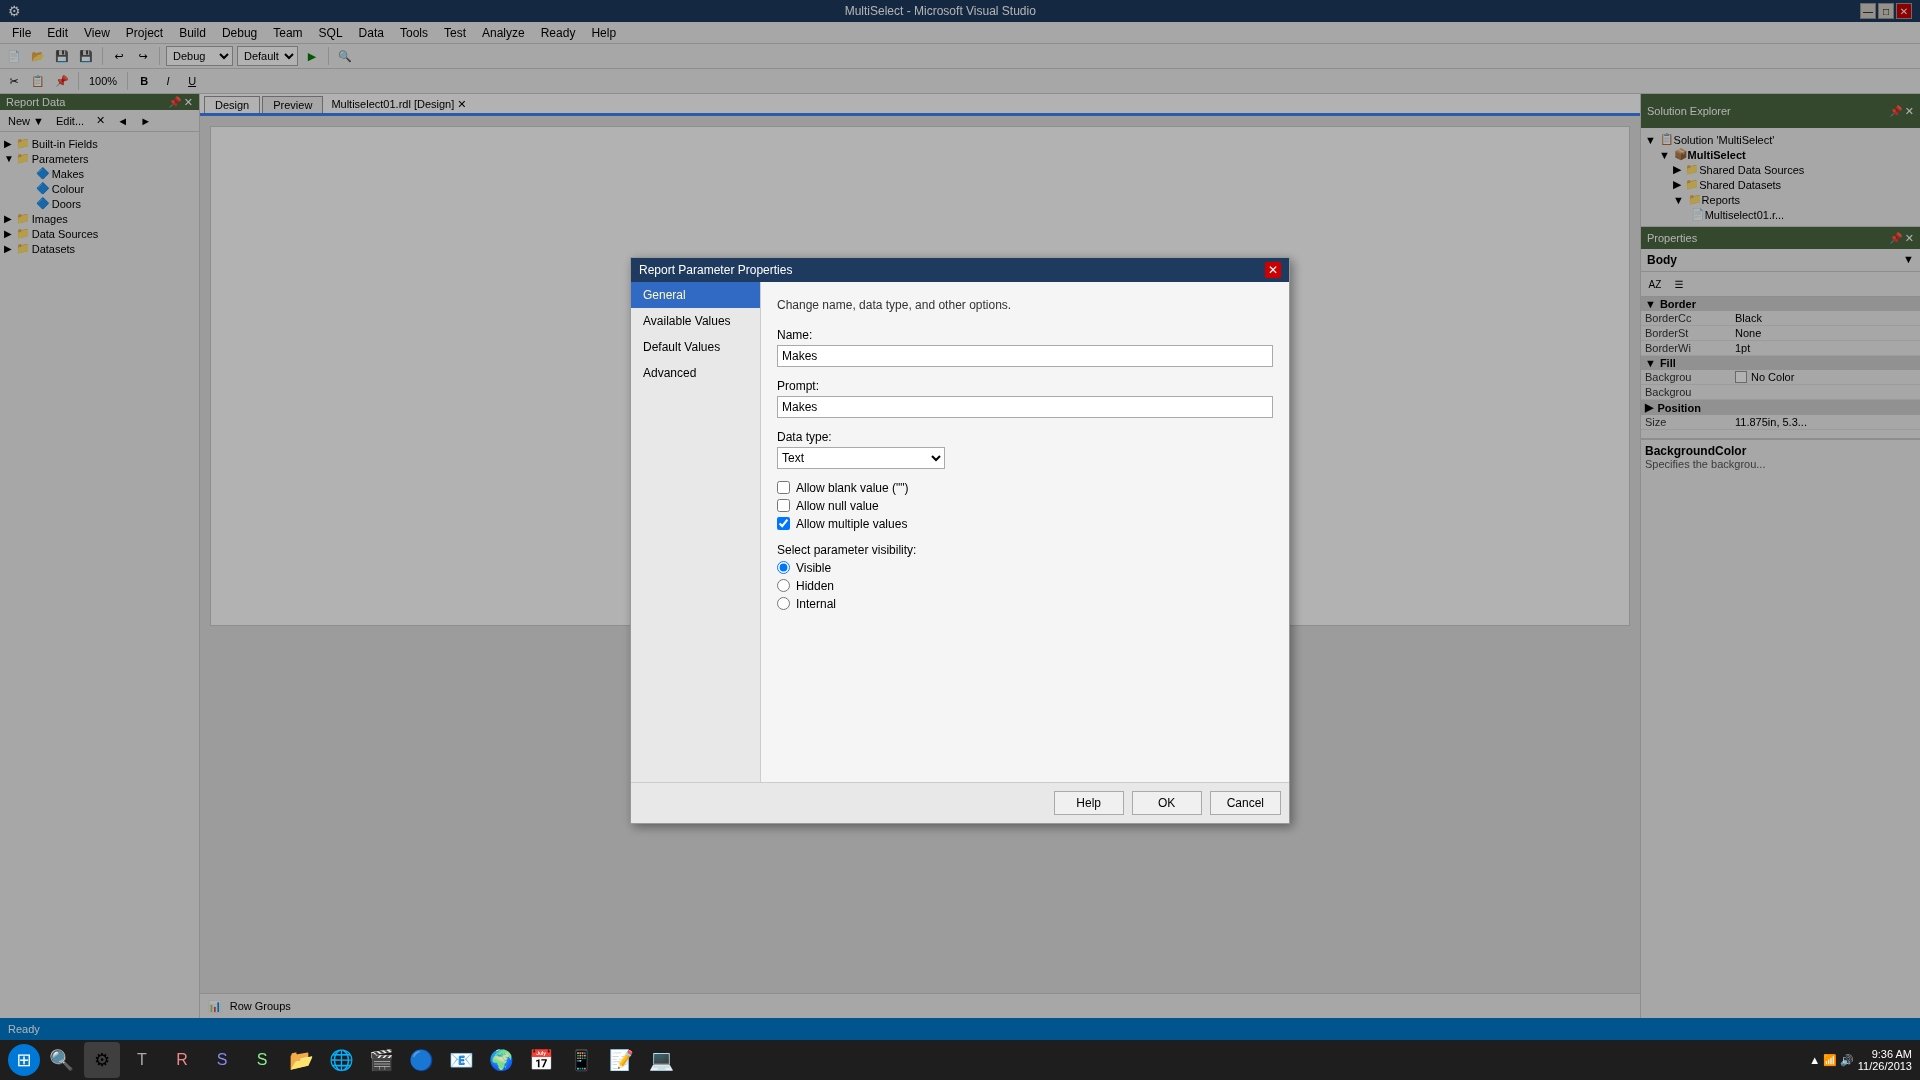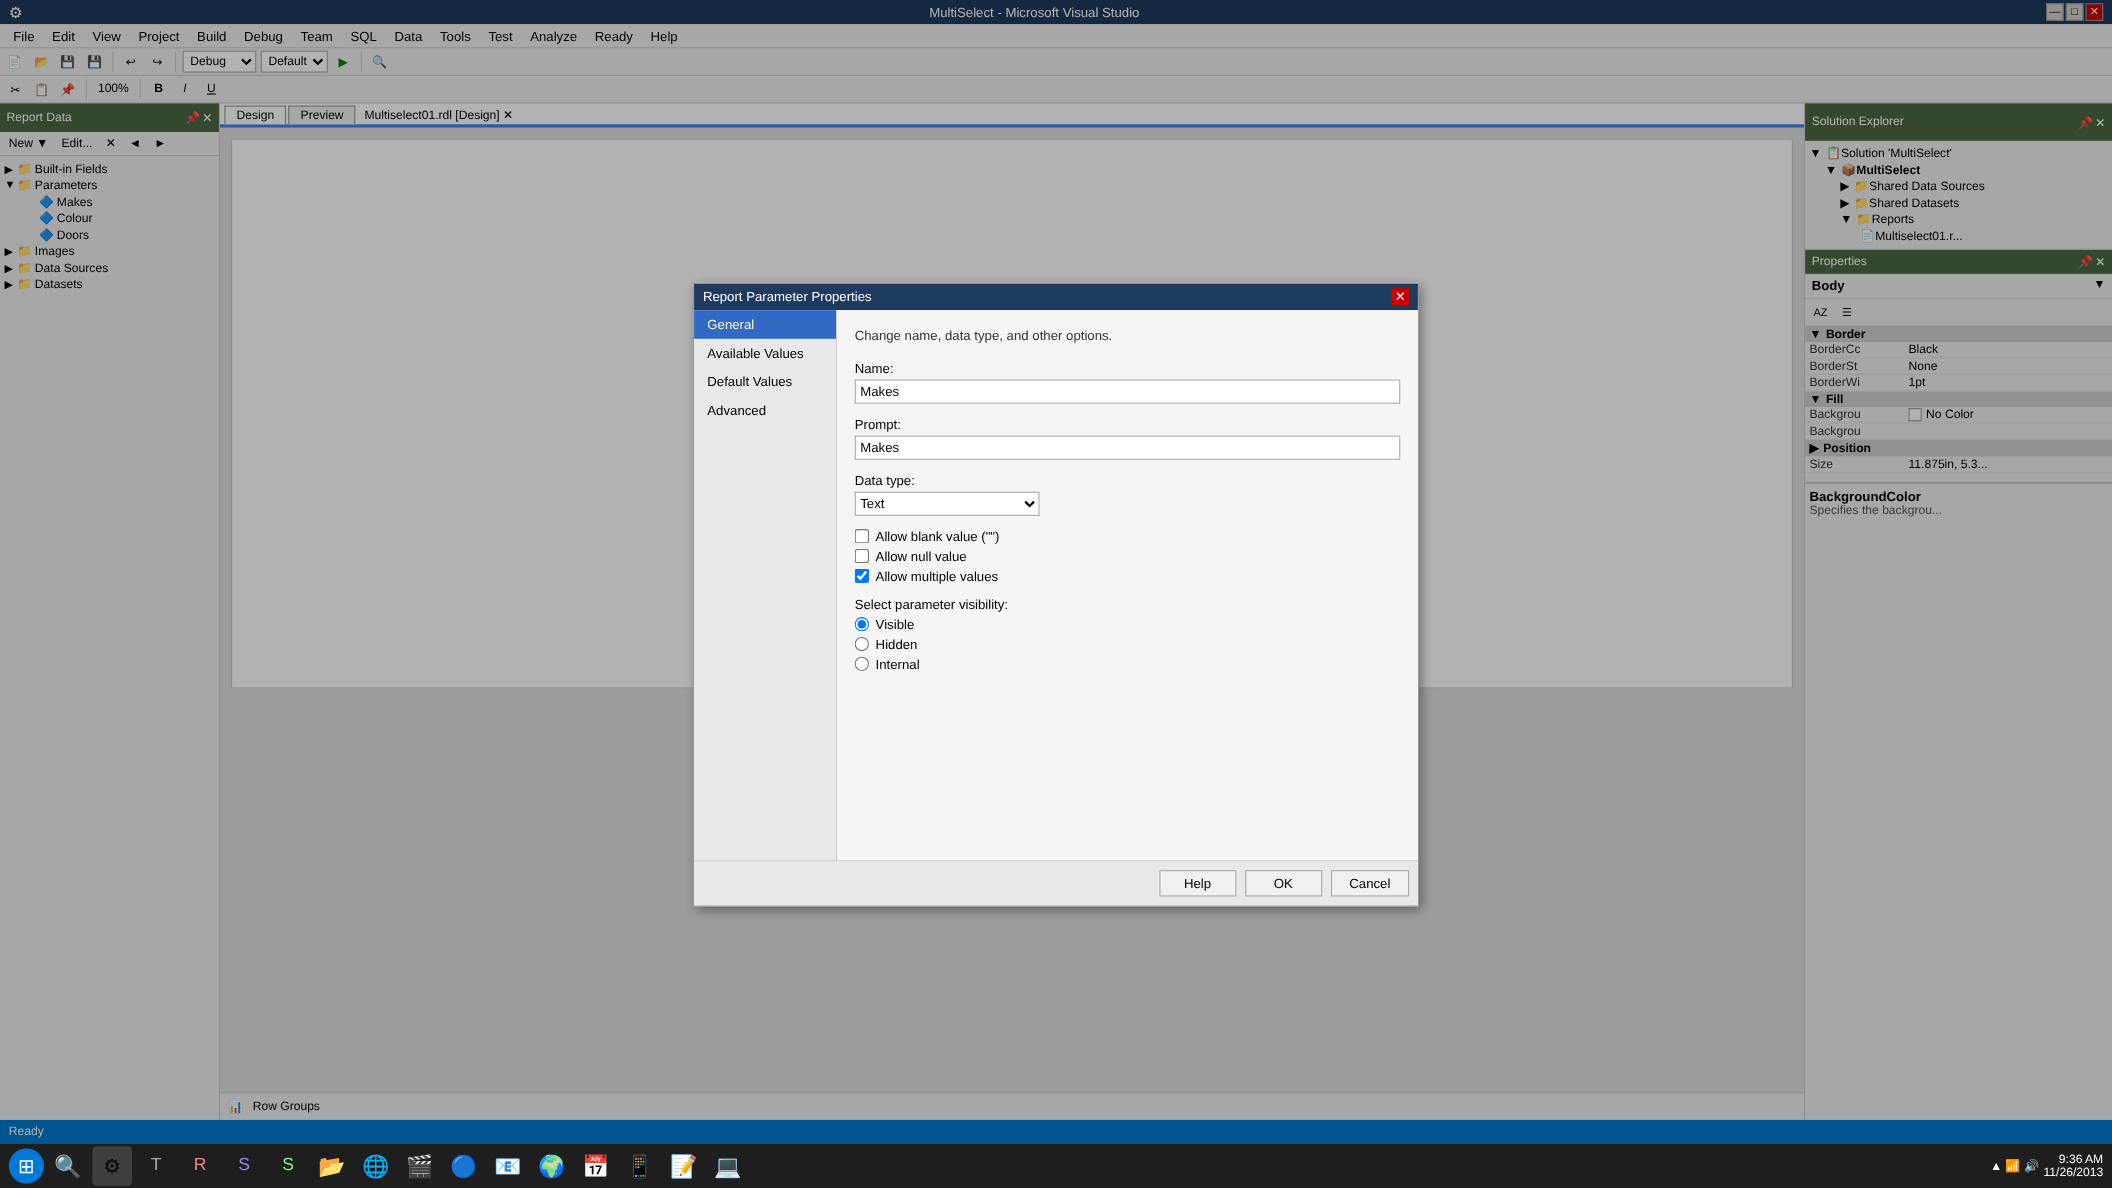--- a/index.html
+++ b/index.html
@@ -19,21 +19,21 @@
     .toolbar { background: #f0f0f0; height: 25px; display: flex; align-items: center; padding: 0 4px; border-bottom: 1px solid #ccc; gap: 4px; }
     .toolbar-btn { width: 20px; height: 20px; background: transparent; border: 1px solid transparent; cursor: pointer; display: flex; align-items: center; justify-content: center; font-size: 11px; }
     .toolbar-separator { width: 1px; height: 18px; background: #ccc; margin: 0 2px; }
     .toolbar-dropdown { height: 20px; font-size: 11px; border: 1px solid #aaa; background: white; padding: 0 2px; }
 
     
     .toolbar2 { background: #f0f0f0; height: 25px; display: flex; align-items: center; padding: 0 4px; border-bottom: 1px solid #ccc; gap: 4px; }
 
     
     .left-panel { width: 200px; background: #f0f0f0; border-right: 1px solid #ccc; display: flex; flex-direction: column; }
-    .panel-header { background: #4a6741; color: white; padding: 2px 6px; font-size: 11px; display: flex; align-items: center; justify-content: space-between; height: 26px; }
+    .panel-header { background: #4a6741; color: white; padding: 2px 6px; font-size: 11px; display: flex; align-items: center; justify-content: space-between; height: 16px; }
     .panel-toolbar { padding: 2px 4px; background: #f0f0f0; display: flex; align-items: center; gap: 4px; border-bottom: 1px solid #ccc; height: 22px; }
     .panel-toolbar-btn { font-size: 11px; cursor: pointer; padding: 1px 4px; }
     .tree-area { flex: 1; overflow: auto; padding: 4px; }
     .tree-item { display: flex; align-items: center; padding: 1px 0; cursor: pointer; font-size: 11px; }
     .tree-item .icon { margin-right: 2px; }
     .tree-expand { cursor: pointer; font-size: 10px; width: 12px; display: inline-block; }
 
     
     .center-area { flex: 1; background: #e0e0e0; position: relative; overflow: hidden; }
     .designer-tabs { background: #ffffff; height: 22px; display: flex; align-items: flex-end; border-bottom: 3px solid #3b82f6; padding: 0 4px; }

